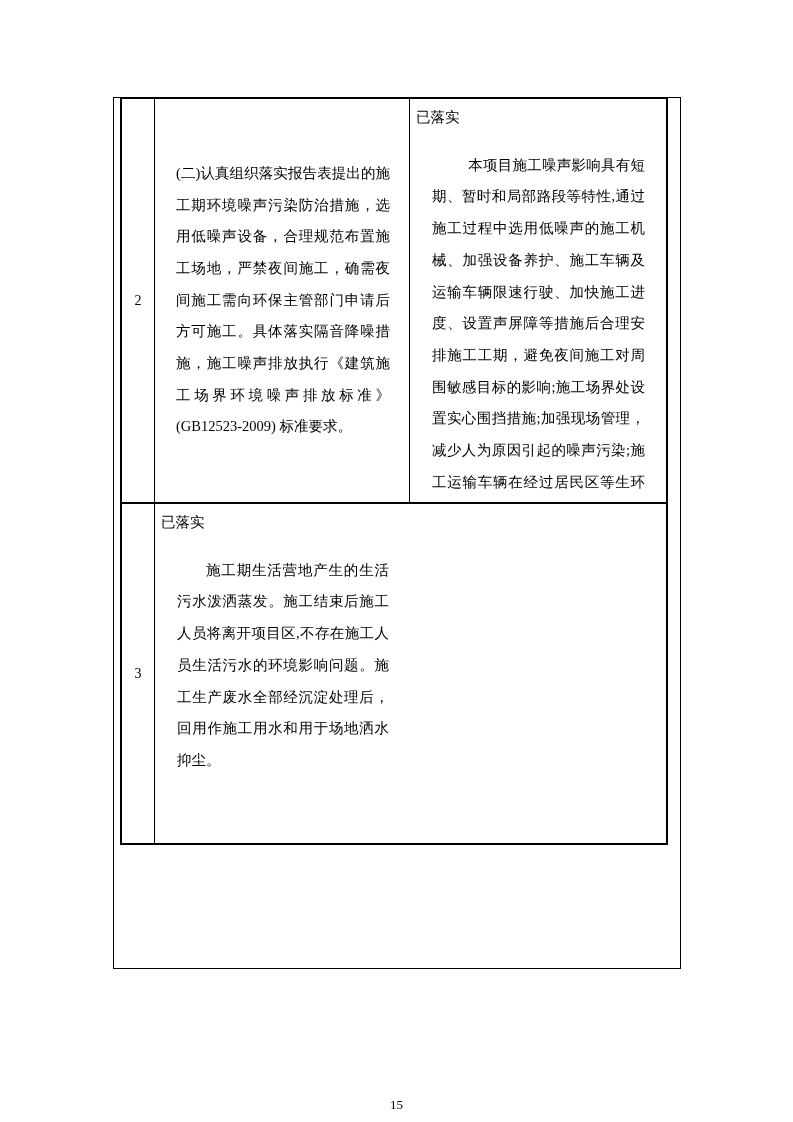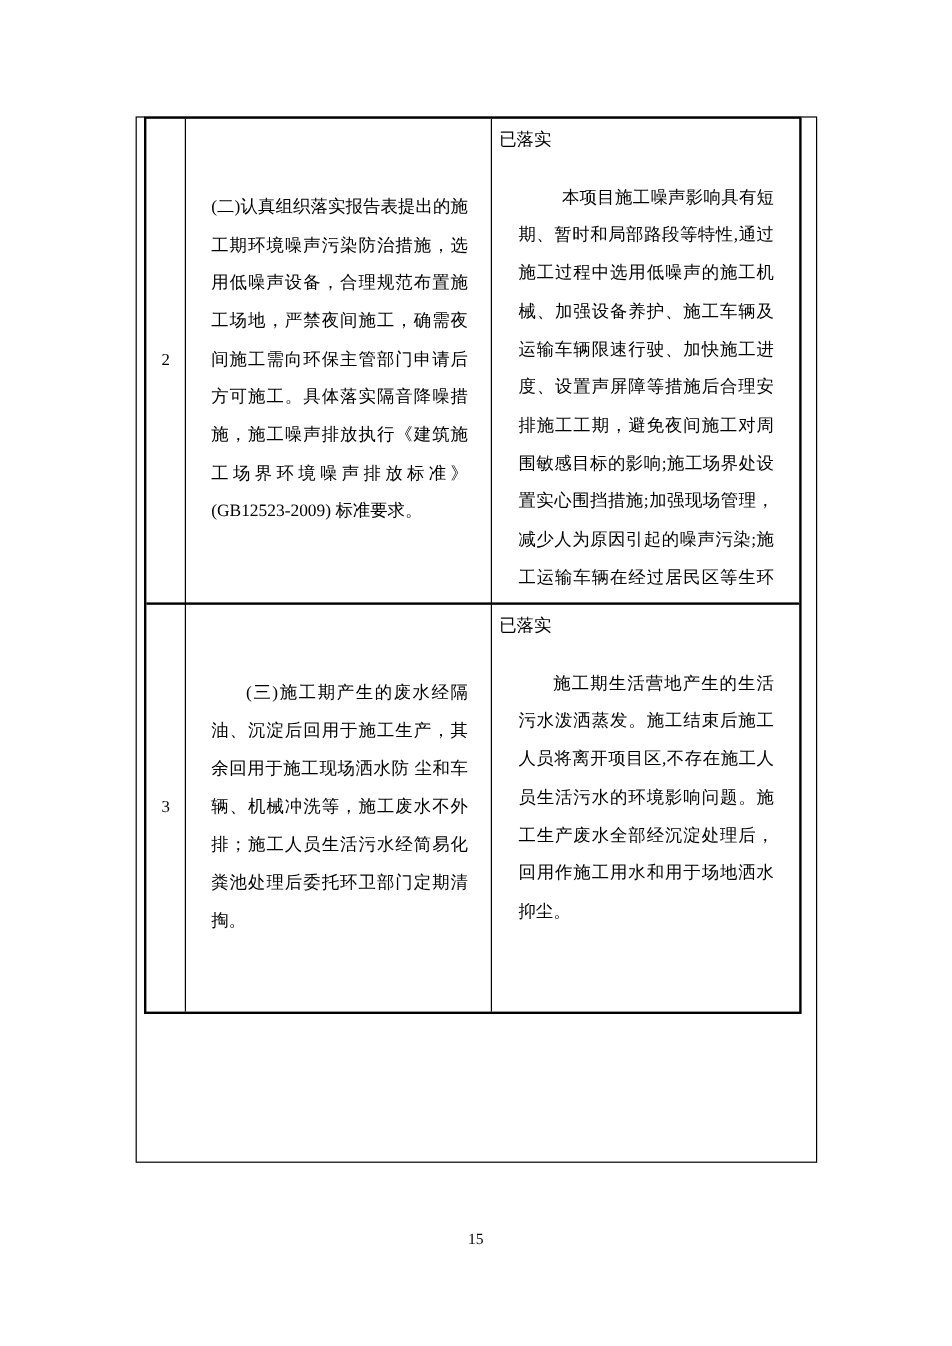--- a/index.html
+++ b/index.html
@@ -70,21 +70,21 @@
   .status-title {
     margin: 0;
     font-size: 14.5px;
     line-height: 31.7px;
     text-align: left;
   }
   .indent-25 { text-indent: 2.5em; }
   .indent-2  { text-indent: 2em; }
   #page-number {
     position: absolute;
-    top: 1024px;
+    top: 1096px;
     left: 0;
     width: 793px;
     text-align: center;
     font-size: 13px;
     line-height: 18px;
   }
 </style>
 </head>
 <body>
 
@@ -101,23 +101,20 @@
       <p class="txt">(二)认真组织落实报告表提出的施工期环境噪声污染防治措施，选用低噪声设备，合理规范布置施工场地，严禁夜间施工，确需夜间施工需向环保主管部门申请后方可施工。具体落实隔音降噪措施，施工噪声排放执行《建筑施工场界环境噪声排放标准》(GB12523-2009) 标准要求。</p>
     </div>
     <div class="c row1 status-cell">
       <p class="status-title">已落实</p>
       <p class="txt indent-25">本项目施工噪声影响具有短期、暂时和局部路段等特性,通过施工过程中选用低噪声的施工机械、加强设备养护、施工车辆及运输车辆限速行驶、加快施工进度、设置声屏障等措施后合理安排施工工期，避免夜间施工对周围敏感目标的影响;施工场界处设置实心围挡措施;加强现场管理，减少人为原因引起的噪声污染;施工运输车辆在经过居民区等生环境敏感点时应限速慢行后,施工噪声对声环境的影响较小，在施工期间没有收到投诉。</p>
     </div>
 
     <div class="c col-div num-cell">
       <span>3</span>
     </div>
-    <div class="c col-div measure-cell">
-      <p class="txt indent-2">(三)施工期产生的废水经隔油、沉淀后回用于施工生产，其余回用于施工现场洒水防 尘和车辆、机械冲洗等，施工废水不外排；施工人员生活污水经简易化粪池处理后委托环卫部门定期清掏。</p>
-    </div>
     <div class="c status-cell">
       <p class="status-title">已落实</p>
       <p class="txt indent-2">施工期生活营地产生的生活污水泼洒蒸发。施工结束后施工人员将离开项目区,不存在施工人员生活污水的环境影响问题。施工生产废水全部经沉淀处理后，回用作施工用水和用于场地洒水抑尘。</p>
     </div>
 
   </div>
 
   <div id="page-number">15</div>
 
 </div>

